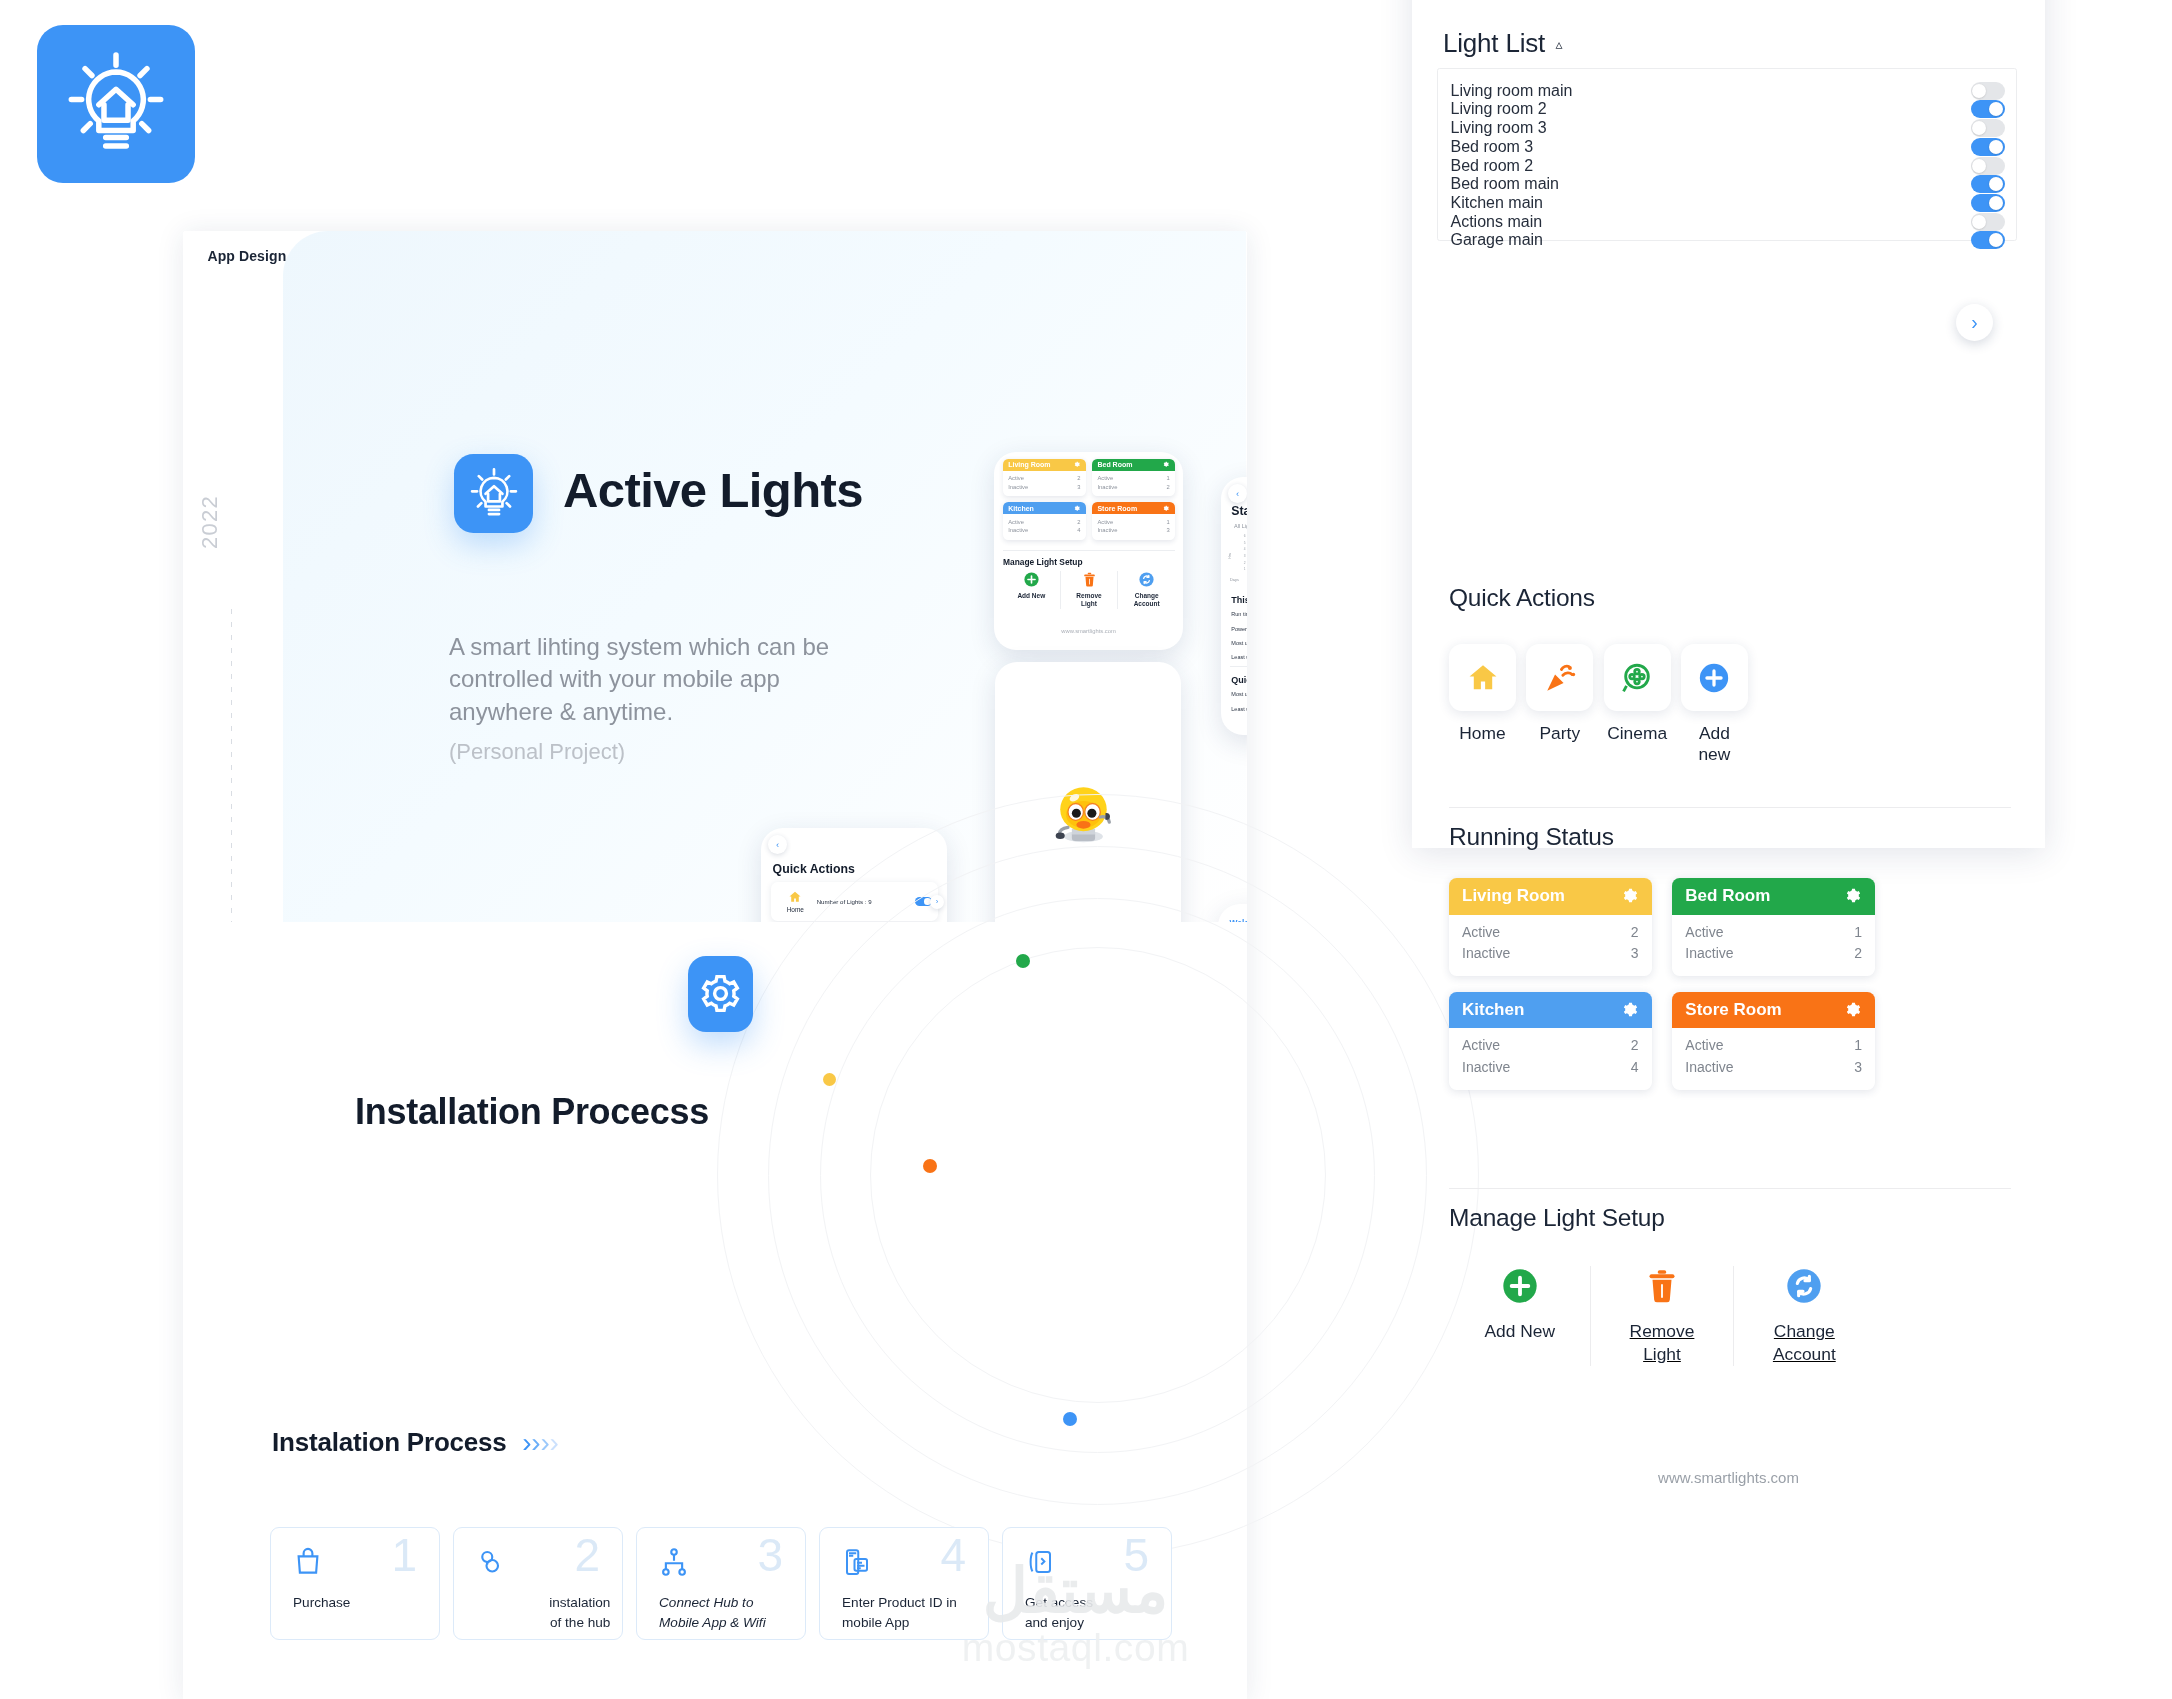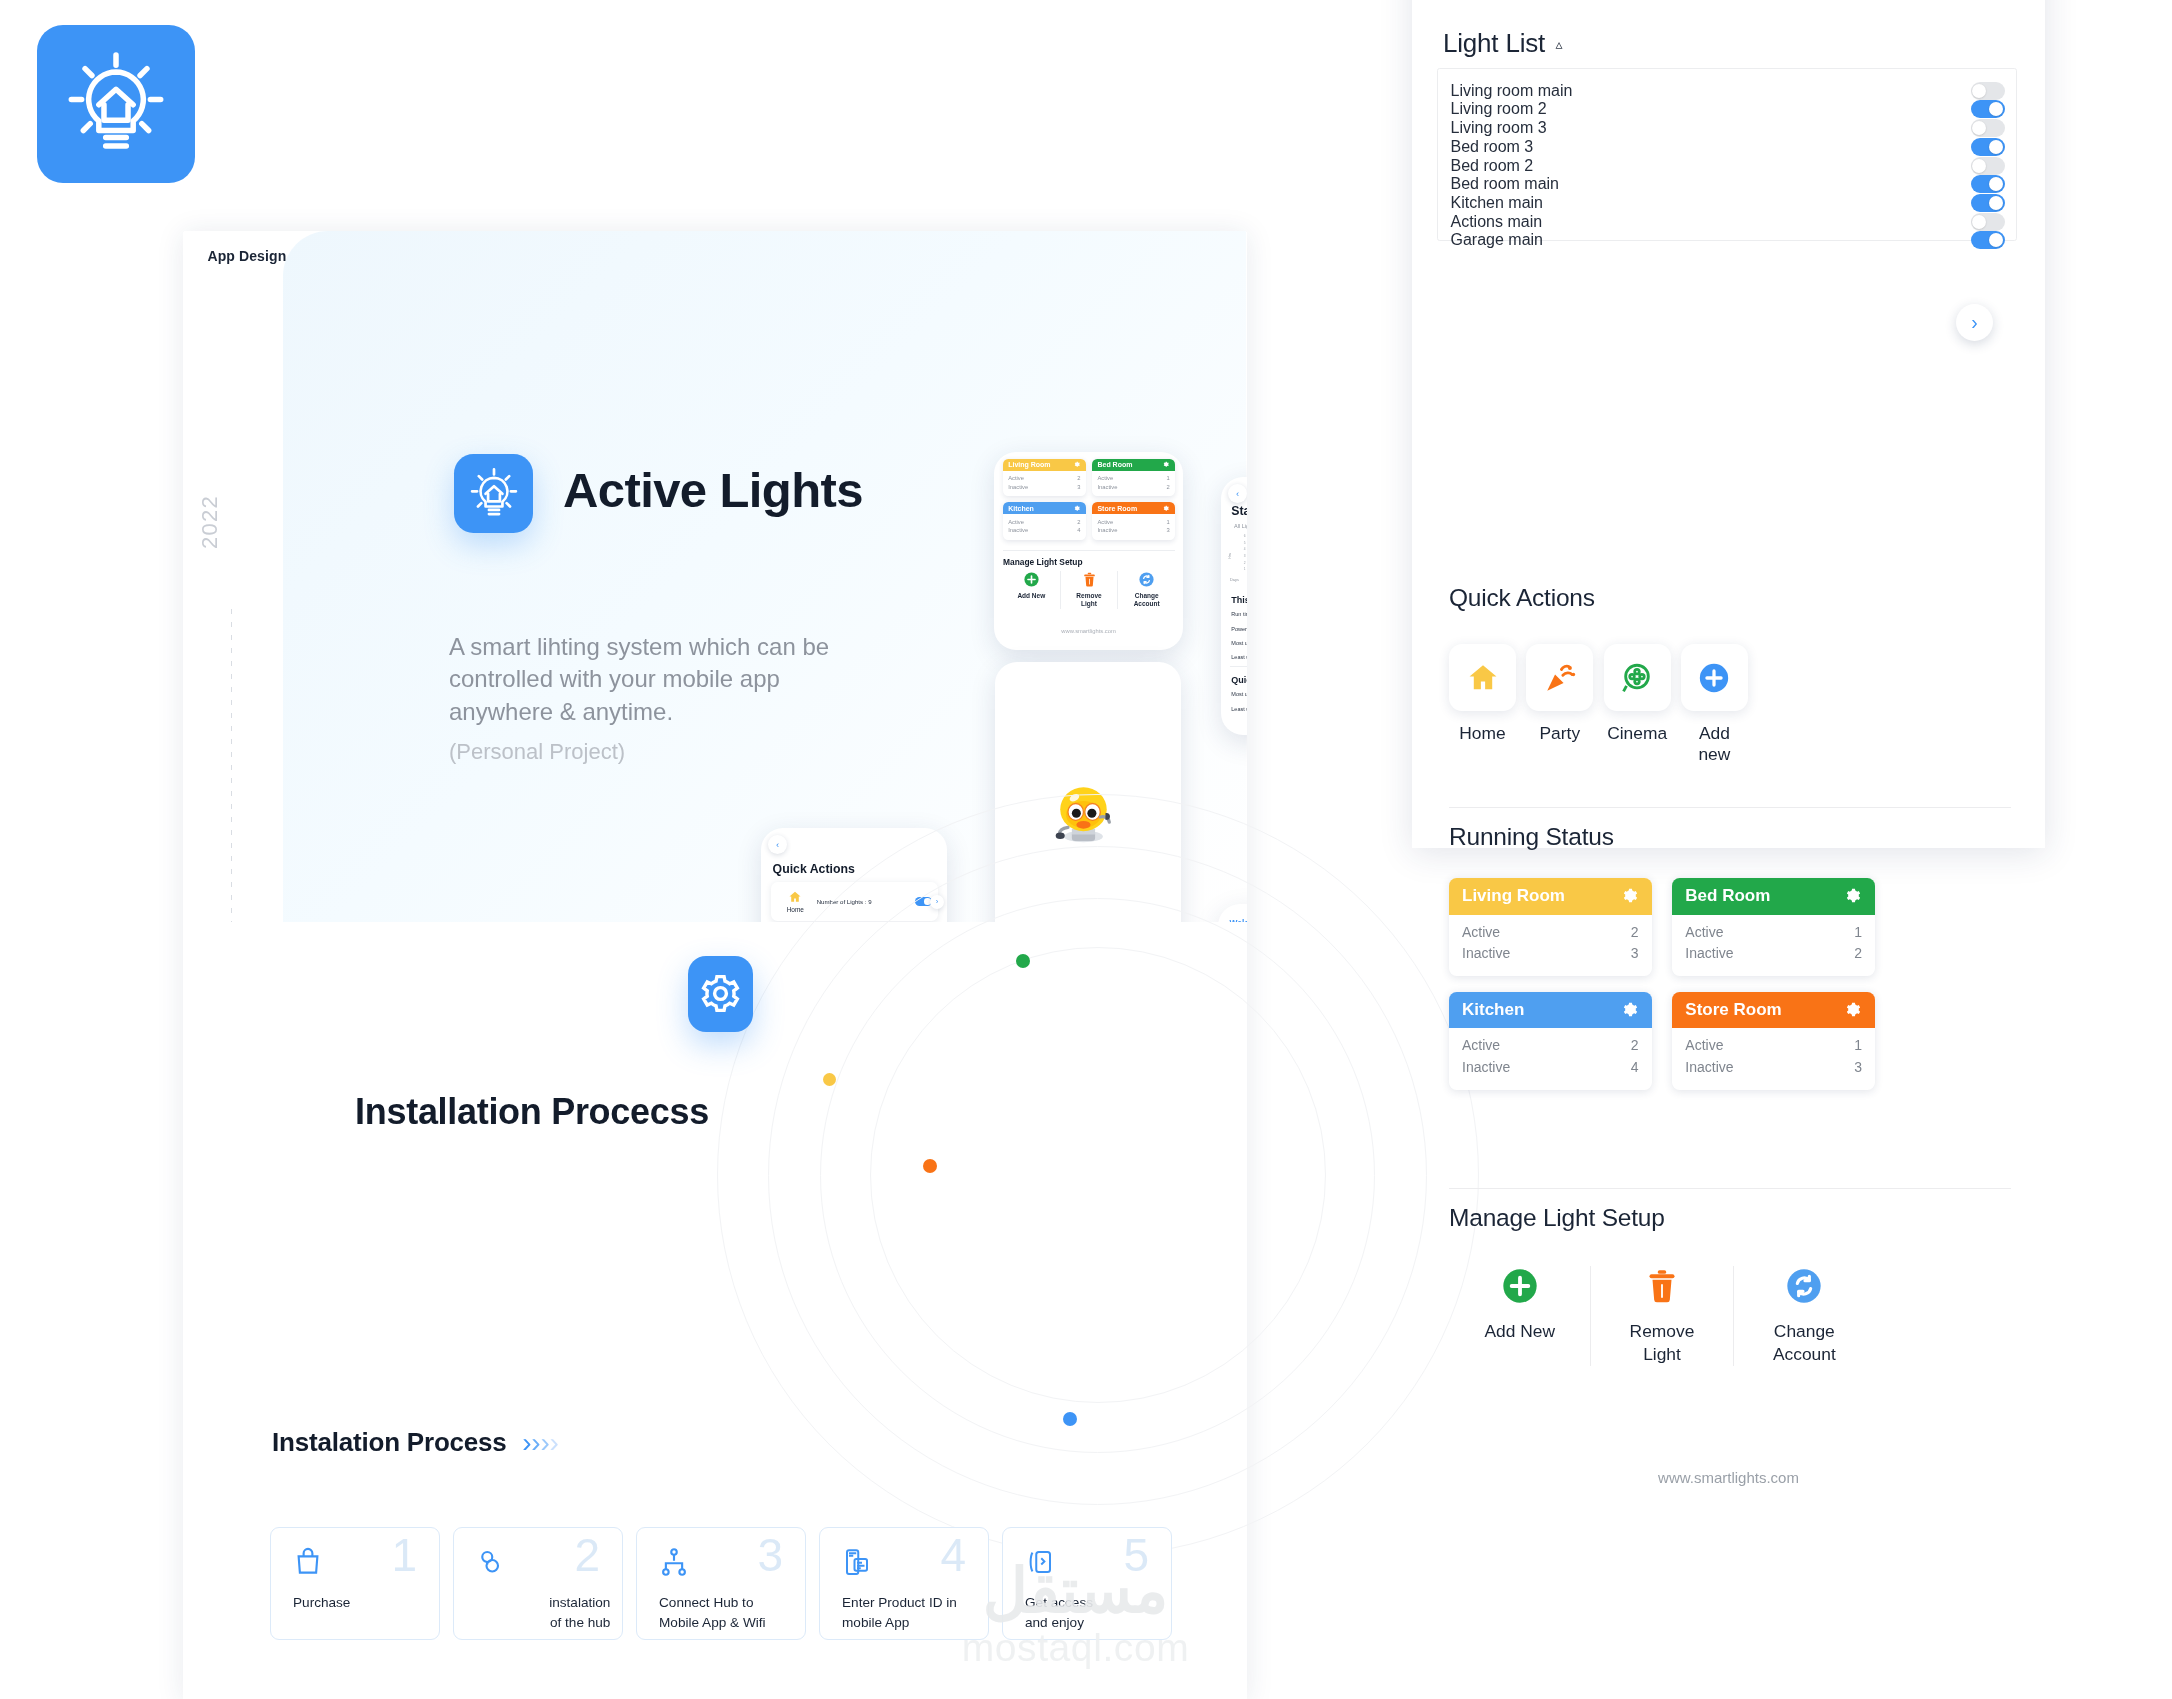--- a/index.html
+++ b/index.html
@@ -247,21 +247,21 @@
   .rs-grid { position:absolute; left:1449px; top:878px; width:426px; display:grid; grid-template-columns:1fr 1fr; gap:15.5px 20.7px; }
   .rs-card { border-radius:7.7px; background:#fff; box-shadow:0 1.9px 9px rgba(30,50,90,.12); overflow:hidden; }
   .rs-head { display:flex; align-items:center; justify-content:space-between; padding:8.4px 13px; }
   .rs-head .t { color:#fff; font-size:17px; font-weight:700; }
   .rs-head svg { width:17px; height:17px; fill:#fff; }
   .rs-body { padding:7px 13px 11px; }
   .rs-row { display:flex; justify-content:space-between; font-size:14px; color:#7f858e; line-height:1.55; }
 
   .mls-row { position:absolute; left:1449px; top:1266px; width:426px; display:flex; }
   .mls-row .cell { flex:1; text-align:center; padding:0 3.9px; }
-  .mls-row .cell + .cell { border-left:0.6px solid #ececee; }
+  .mls-row .cell + .cell { border-left:0.6px solid #ececee;text-decoration:underline; }
   .mls-row .ic { width:40px; height:40px; border-radius:50%; margin:0 auto; display:flex; align-items:center; justify-content:center; }
   .mls-row .lb { margin-top:14px; font-size:17.4px; font-weight:400; color:#1b2536; line-height:1.32; }
   .site-url { position:absolute; left:1412px; top:1469px; width:633px; text-align:center; font-size:15px; color:#9aa0a8; }
 
   
   .wm { position:absolute; left:940px; top:1560px; width:271px; pointer-events:none; opacity:.9; }
   .wm .ar { font-size:62px; color:#e8eaec; text-align:center; font-weight:700; line-height:1; letter-spacing:1.3px; }
   .wm .en { font-size:39px; color:#eef0f1; text-align:center; font-weight:400; margin-top:3.9px; letter-spacing:0.6px; }
 </style>
 </head>
@@ -665,21 +665,21 @@
       <div class="step-card">
         <div class="step-icon">
           <svg width="30" height="30" viewBox="0 0 24 24" fill="none" stroke="#3d94f6" stroke-width="1.7">
             <circle cx="12" cy="4" r="2.2"></circle>
             <circle cx="5.5" cy="20" r="2.2"></circle>
             <circle cx="18.5" cy="20" r="2.2"></circle>
             <path d="M12 6.2V11M5.5 17.8V13h13v4.8"></path>
           </svg>
         </div>
                  <div class="step-num">3</div>
-                 <div class="step-label" style="white-space: pre-line;">Connect Hub to
+                 <div class="step-label" style="white-space: pre-line; font-style: italic;">Connect Hub to
 Mobile App &amp; Wifi</div>
       </div>
       <div class="step-card">
         <div class="step-icon">
           <svg width="30" height="30" viewBox="0 0 24 24" fill="none" stroke="#3d94f6" stroke-width="1.6">
             <rect x="4" y="2.5" width="9" height="19" rx="1.6"></rect>
             <path d="M5.6 5h5.8M5.6 7h3.4"></path>
             <rect x="10" y="9.5" width="10" height="9.5" rx="1.4"></rect>
             <path d="M12 12.5h4M12 15h6M12 17h3"></path>
           </svg>

